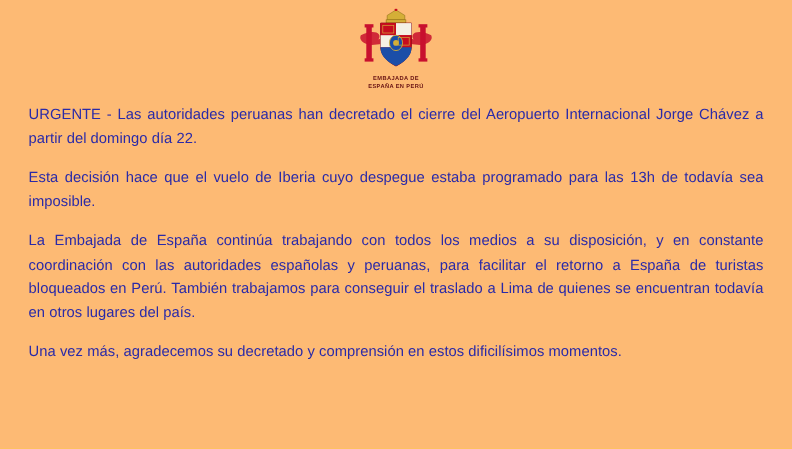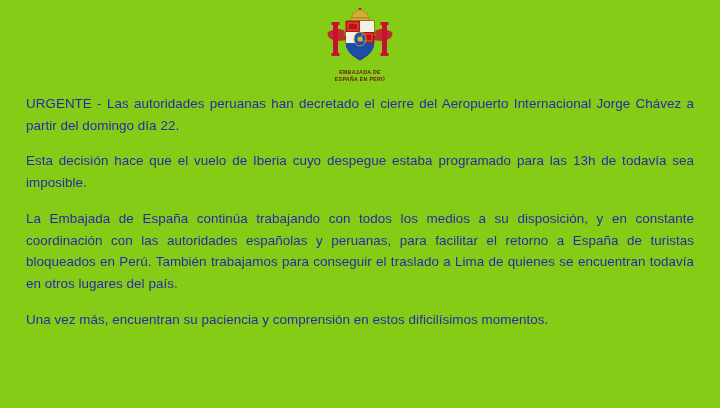--- a/index.html
+++ b/index.html
@@ -10,21 +10,21 @@
     width: 720px;
     height: 408px;
     background: #FFE600;
     font-family: "Liberation Sans", sans-serif;
     overflow: hidden;
   }
   .page {
     position: relative;
     width: 720px;
     height: 408px;
-    background: #84cc16;
+    background: #fdba74;
     box-sizing: border-box;
   }
 
   
   .crest-block {
     width: 100%;
     padding-top: 8px;
     display: flex;
     flex-direction: column;
     align-items: center;
@@ -108,16 +108,16 @@
     <div class="crest-caption">
       <div>EMBAJADA DE</div>
       <div>ESPAÑA EN PERÚ</div>
     </div>
   </div>
 
   <div class="content">
     <p class="para">URGENTE - Las autoridades peruanas han decretado el cierre del Aeropuerto Internacional Jorge Chávez a partir del domingo día 22.</p>
     <p class="para">Esta decisión hace que el vuelo de Iberia cuyo despegue estaba programado para las 13h de todavía sea imposible.</p>
     <p class="para">La Embajada de España continúa trabajando con todos los medios a su disposición, y en constante coordinación con las autoridades españolas y peruanas, para facilitar el retorno a España de turistas bloqueados en Perú. También trabajamos para conseguir el traslado a Lima de quienes se encuentran todavía en otros lugares del país.</p>
-    <p class="para">Una vez más, encuentran su paciencia y comprensión en estos dificilísimos momentos.</p>
+    <p class="para">Una vez más, agradecemos su decretado y comprensión en estos dificilísimos momentos.</p>
   </div>
 
 </div>
 
 </body></html>

